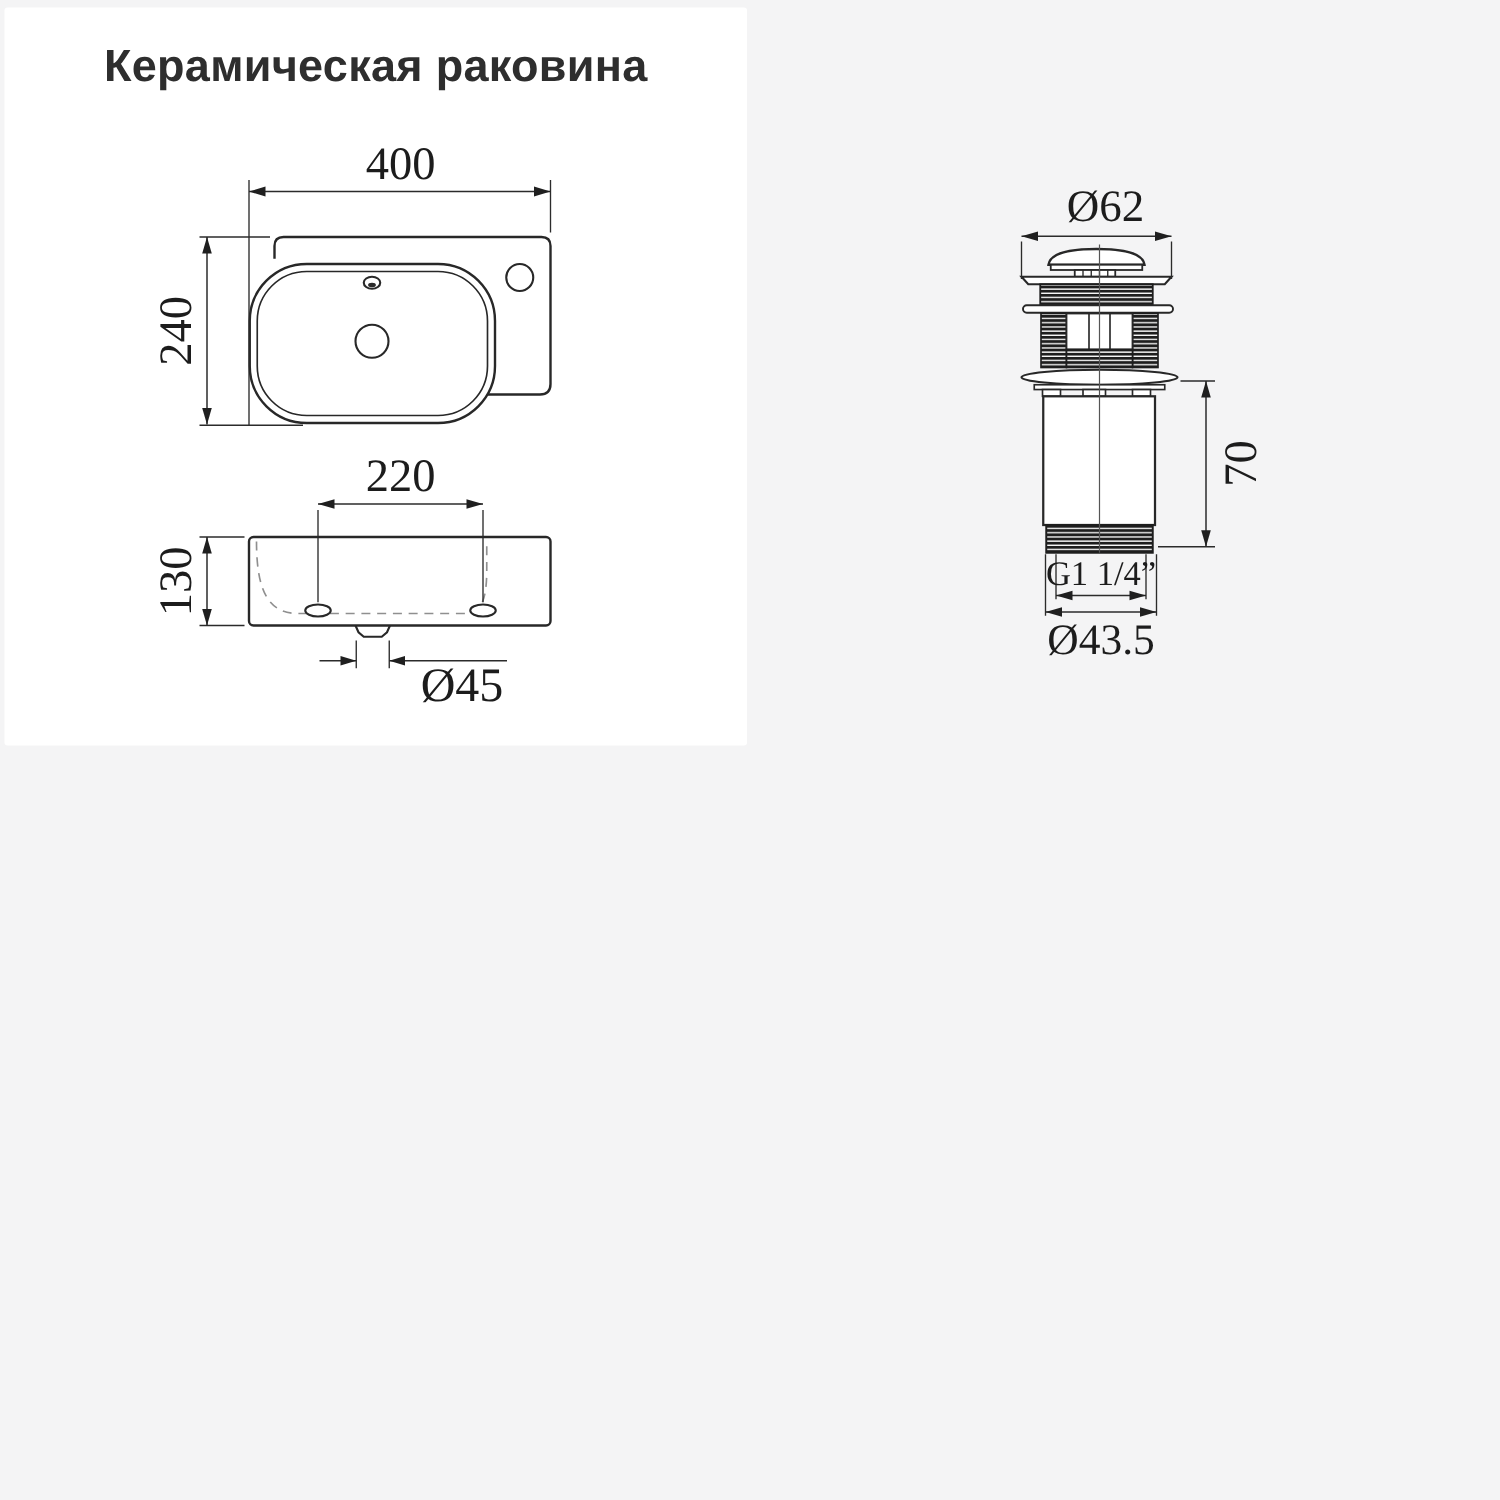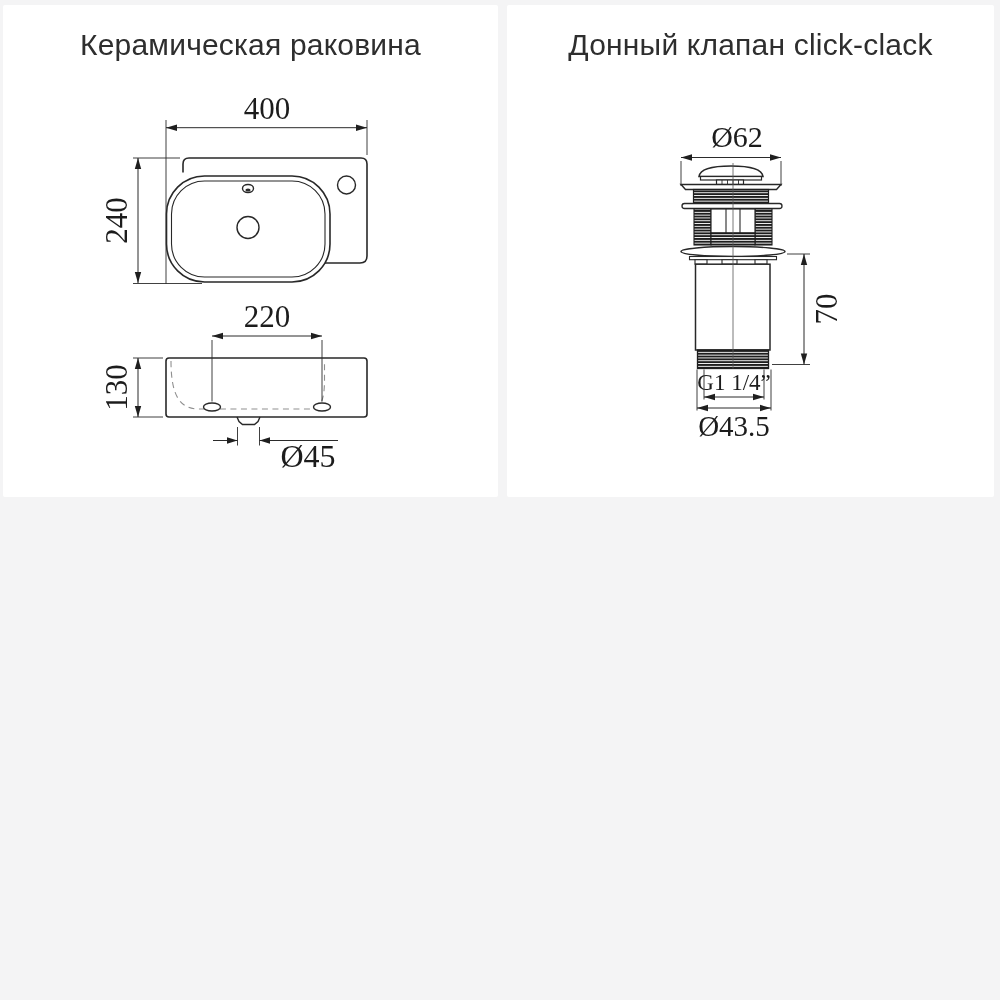--- a/index.html
+++ b/index.html
@@ -10,21 +10,21 @@
     position:relative;overflow:hidden;
   }
   .stage{position:absolute;left:0;top:0;width:1000px;height:1000px;}
   .card{
     position:absolute;top:5px;height:492px;
     background:#ffffff;border-radius:2px;
   }
   .card.left{left:3px;width:495px;}
   .card.right{left:507px;width:487px;}
   .card-title{
-    font-size:30px;line-height:32px;font-weight:400;
+    font-size:30px;line-height:32px;font-weight:700;
     color:#2e2e2e;text-align:center;padding-top:24px;
     letter-spacing:0.2px;
   }
   svg.overlay{position:absolute;left:0;top:0;pointer-events:none;}
   .s16{fill:none;stroke:#282828;stroke-width:1.6;}
   .s14{fill:none;stroke:#282828;stroke-width:1.4;}
   .s11{fill:none;stroke:#282828;stroke-width:1.1;}
   .wf{fill:#ffffff;stroke:#282828;}
   .dimline{stroke:#2b2b2b;stroke-width:1;fill:none;}
   .extline{stroke:#2b2b2b;stroke-width:0.9;fill:none;}
@@ -35,23 +35,20 @@
 </style>
 </head>
 <body>
 
 <div class="stage">
 
   <div class="card left">
     <div class="card-title">Керамическая раковина</div>
   </div>
 
-  <div class="card right">
-    <div class="card-title">Донный клапан click-clack</div>
-  </div>
 
   <svg class="overlay" width="1000" height="1000" viewBox="0 0 1000 1000">
     <defs>
       <pattern id="th" width="6" height="2.8" patternUnits="userSpaceOnUse">
         <rect width="6" height="2.8" fill="#fdfdfd"></rect>
         <rect width="6" height="1.9" fill="#1e1e1e"></rect>
       </pattern>
     </defs>
 
     <g>

